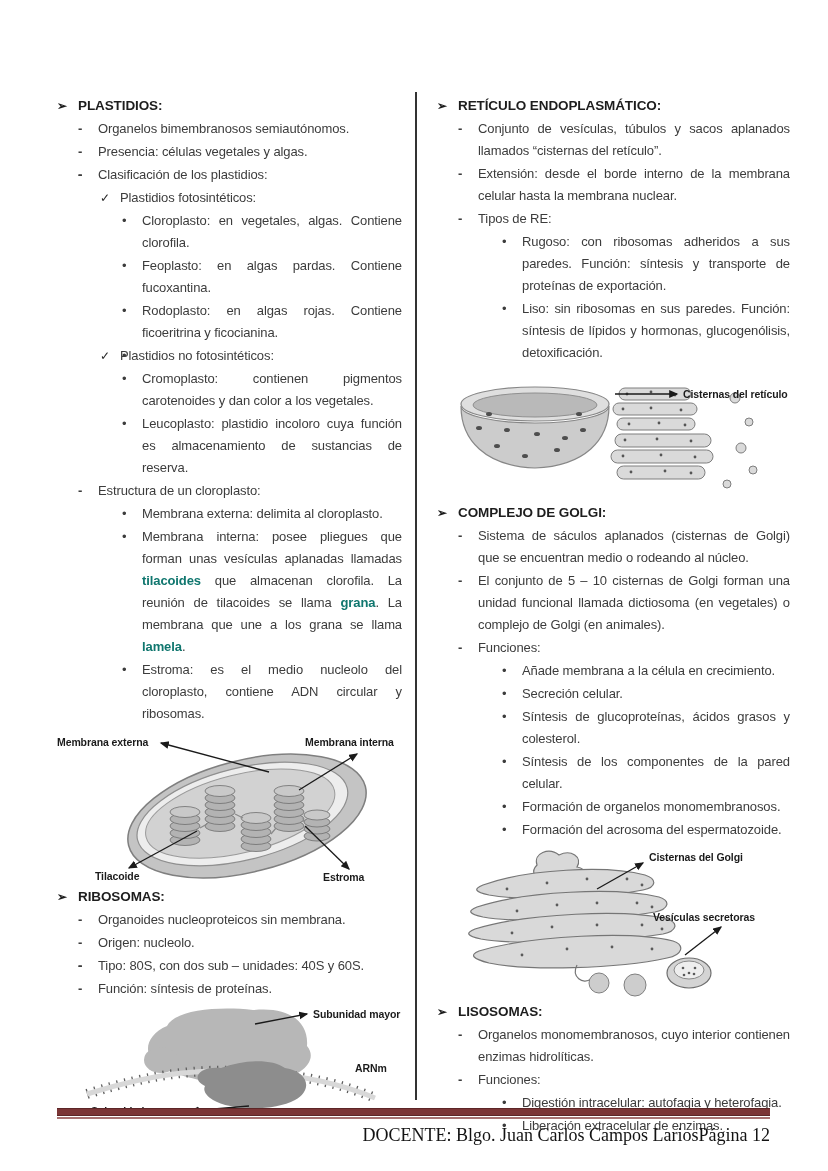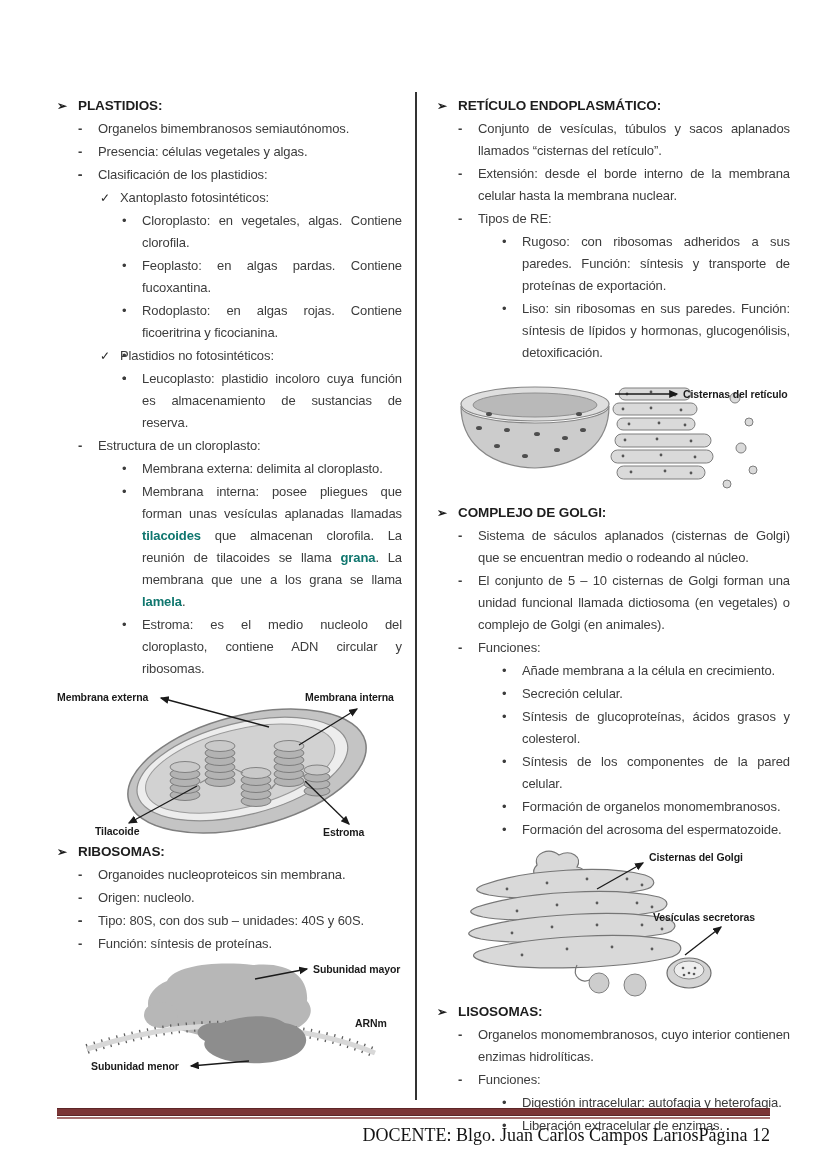--- a/index.html
+++ b/index.html
@@ -49,21 +49,21 @@
     </div>
     <div class="row lvl1">
       <span class="mk">-</span>
     </div>
     <div class="row lvl1">
       <span class="mk">-</span>
       <div class="tx">Clasificación de los plastidios:</div>
     </div>
     <div class="row lvl2">
       <span class="mk">✓</span>
-      <div class="tx">Xantoplasto fotosintéticos:</div>
+      <div class="tx">Plastidios fotosintéticos:</div>
     </div>
     <div class="row lvl3">
       <span class="mk">•</span>
       <div class="tx">Cloroplasto: en vegetales, algas. Contiene clorofila.</div>
     </div>
     <div class="row lvl3">
       <span class="mk">•</span>
       <div class="tx">Feoplasto: en algas pardas. Contiene fucoxantina.</div>
     </div>
     <div class="row lvl3">
@@ -72,20 +72,21 @@
     </div>
     <div class="row lvl3">
       <span class="mk">•</span>
     </div>
     <div class="row lvl2">
       <span class="mk">✓</span>
       <div class="tx">Plastidios no fotosintéticos:</div>
     </div>
     <div class="row lvl3">
       <span class="mk">•</span>
+      <div class="tx">Cromoplasto: contienen pigmentos carotenoides y dan color a los vegetales.</div>
     </div>
     <div class="row lvl3">
       <span class="mk">•</span>
       <div class="tx">Leucoplasto: plastidio incoloro cuya función es almacenamiento de sustancias de reserva.</div>
     </div>
     <div class="row lvl1">
       <span class="mk">-</span>
       <div class="tx">Estructura de un cloroplasto:</div>
     </div>
     <div class="row lvl3">

